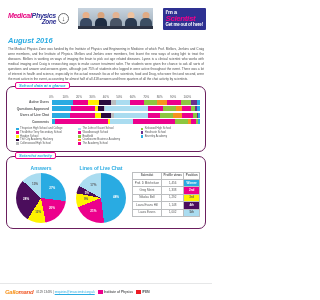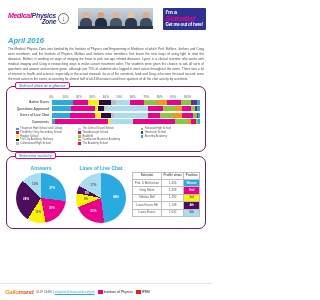--- a/index.html
+++ b/index.html
@@ -210,21 +210,21 @@
     </div>
 
     <div class="logo-right">
       <div class="r1">I'm a</div>
       <div class="r2">Scientist</div>
       <div class="r3">Get me out of here!</div>
     </div>
   </div>
 
   <div class="intro">
-    <h1>April 2016</h1>
+    <h1>August 2016</h1>
     <p>The Medical Physics Zone was funded by the Institute of Physics and Engineering in Medicine of which Prof. Mellors, Jenkins and Craig were members, and the Institute of Physics. Mellors and Jenkins were members, first learnt the new ways of using light to treat the diseases. Mellors is working on ways of imaging the brain to pick out age related diseases. Lyons is a clinical scientist who works with medical imaging and Craig is researching ways to make cancer treatment safer. The students were given the chance to ask all sorts of questions and answer and answers given, although just 75% of students who logged in were active throughout the event. There was a lot of interest in health and science, especially in the actual research focus of the scientists, food and Drug, who were first and second, were the most active in the event, accounting for almost half of all 418 answers and three quarters of all the chat activity by scientists.</p>
   </div>
 
   <div class="panel">
     <div class="panel-title">School data at a glance</div>
     <div class="axis" id="bar-axis">
         <span>0%</span>
         <span>10%</span>
         <span>20%</span>
         <span>30%</span>

